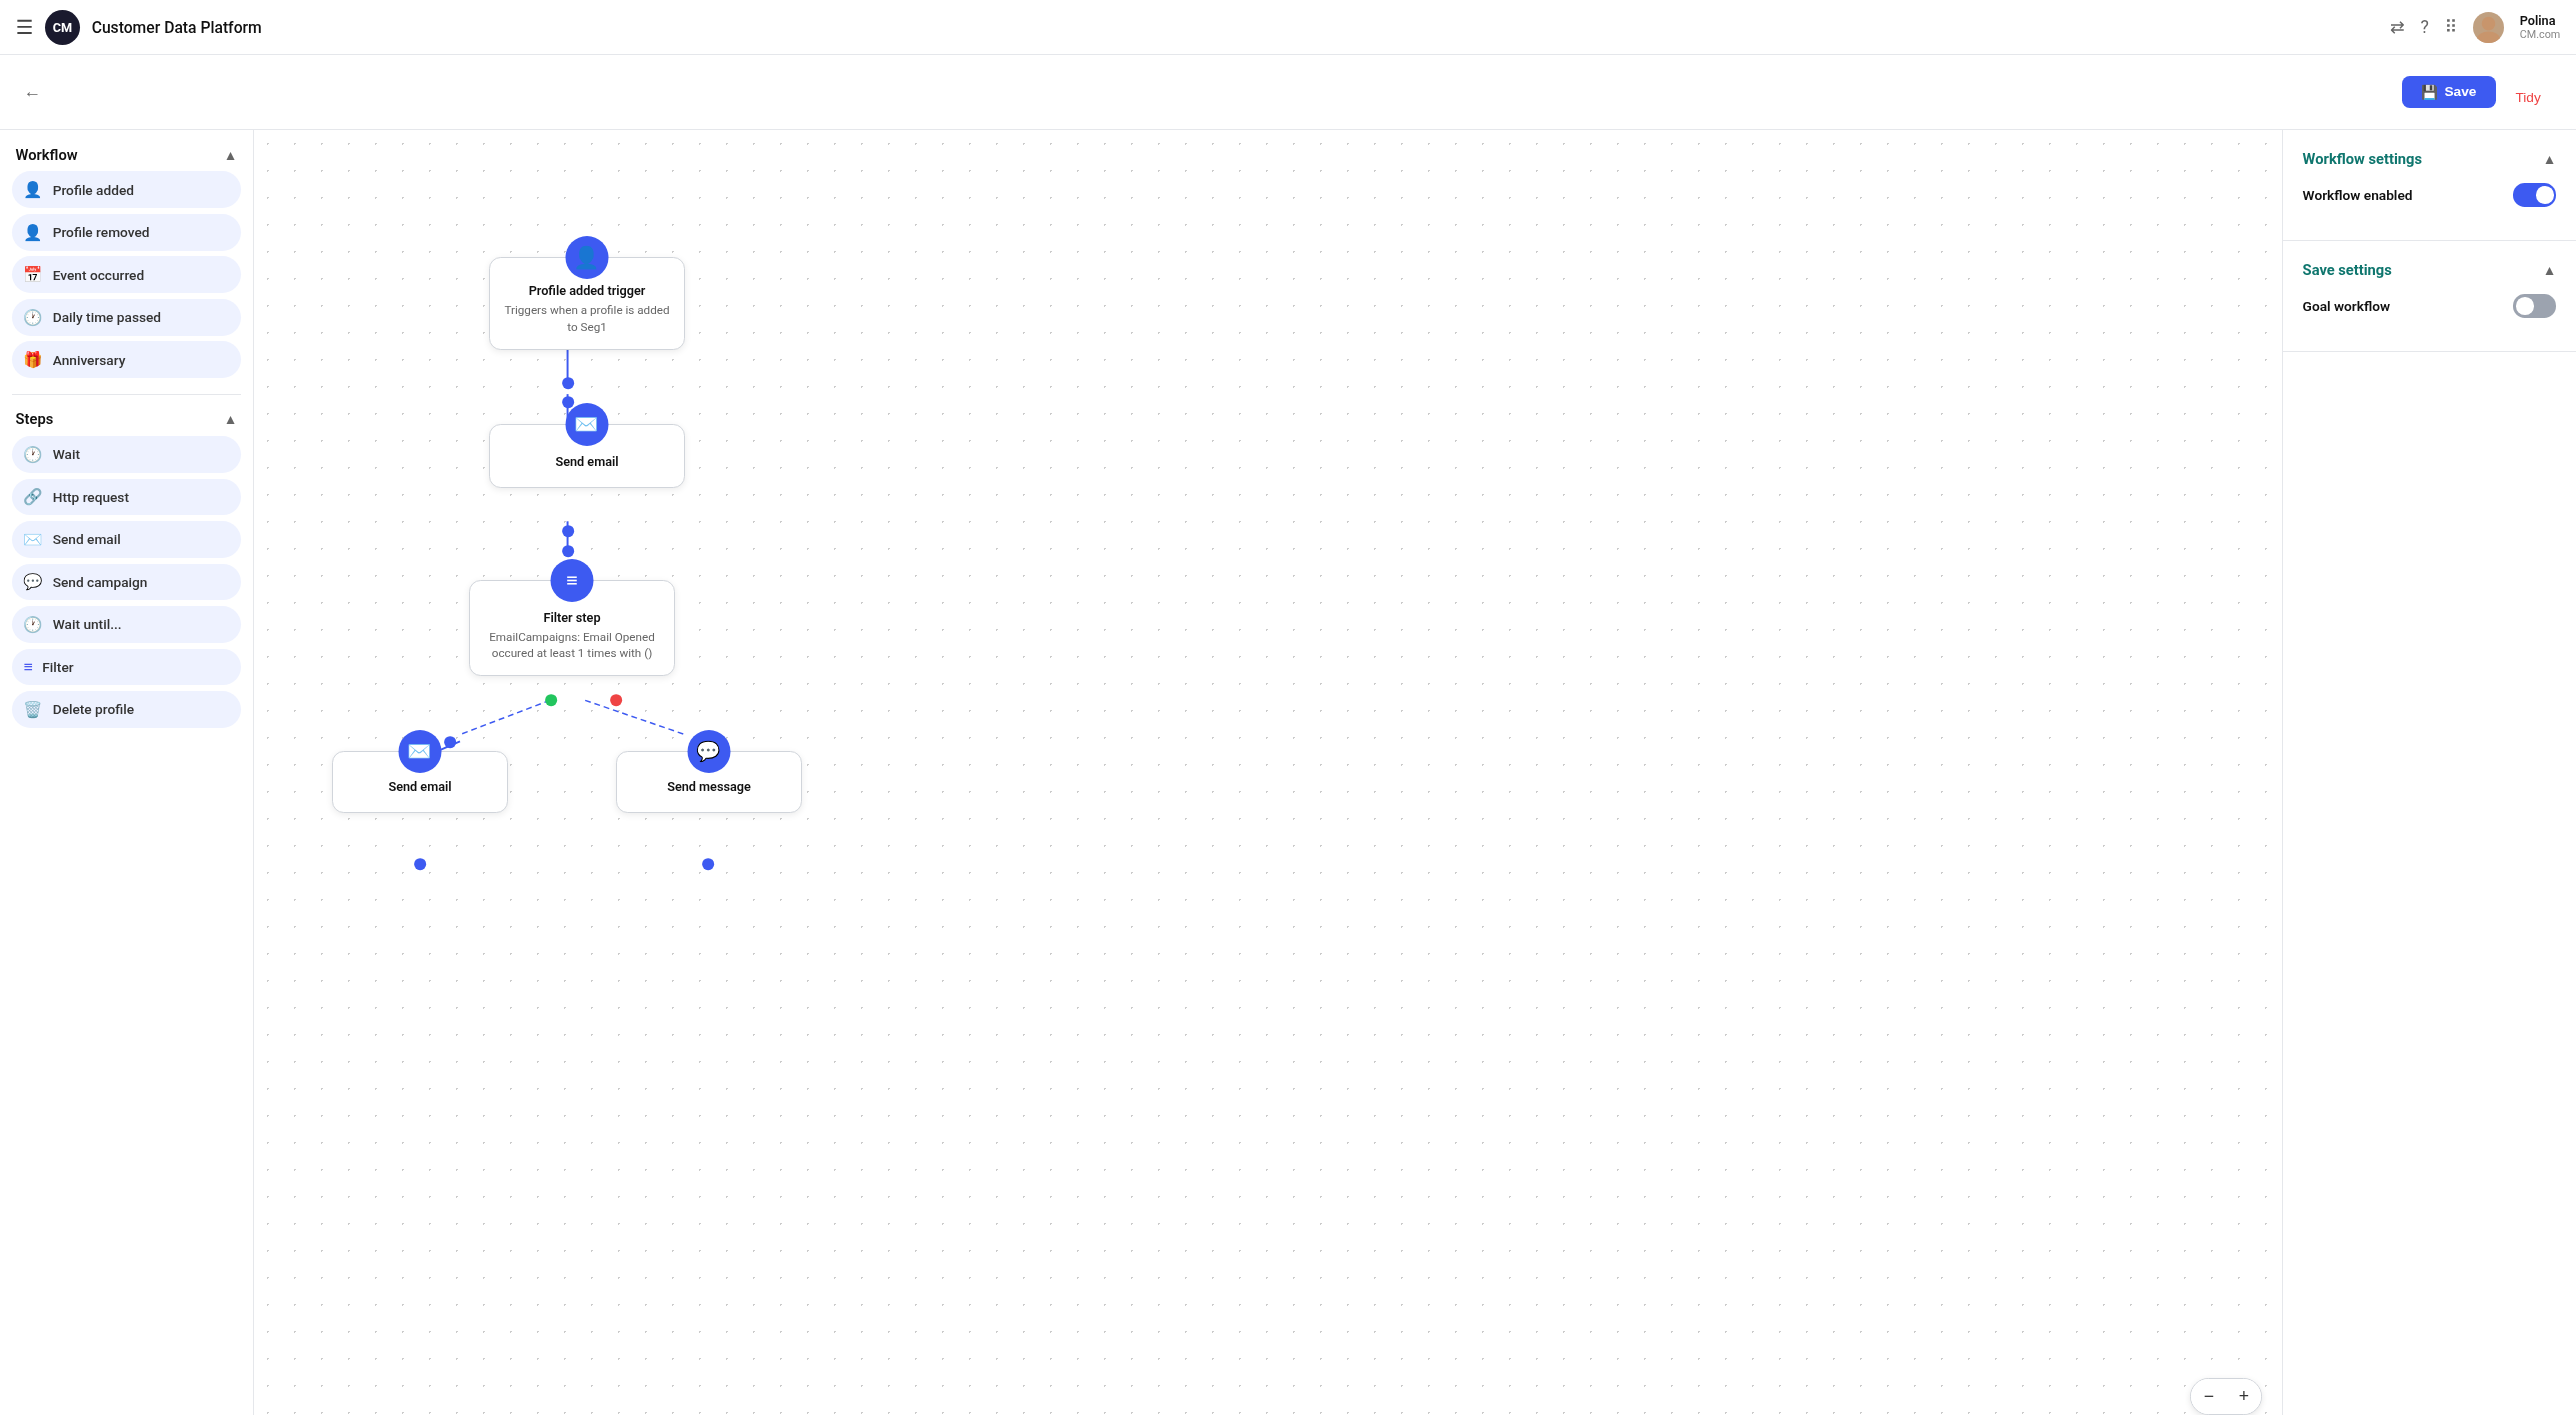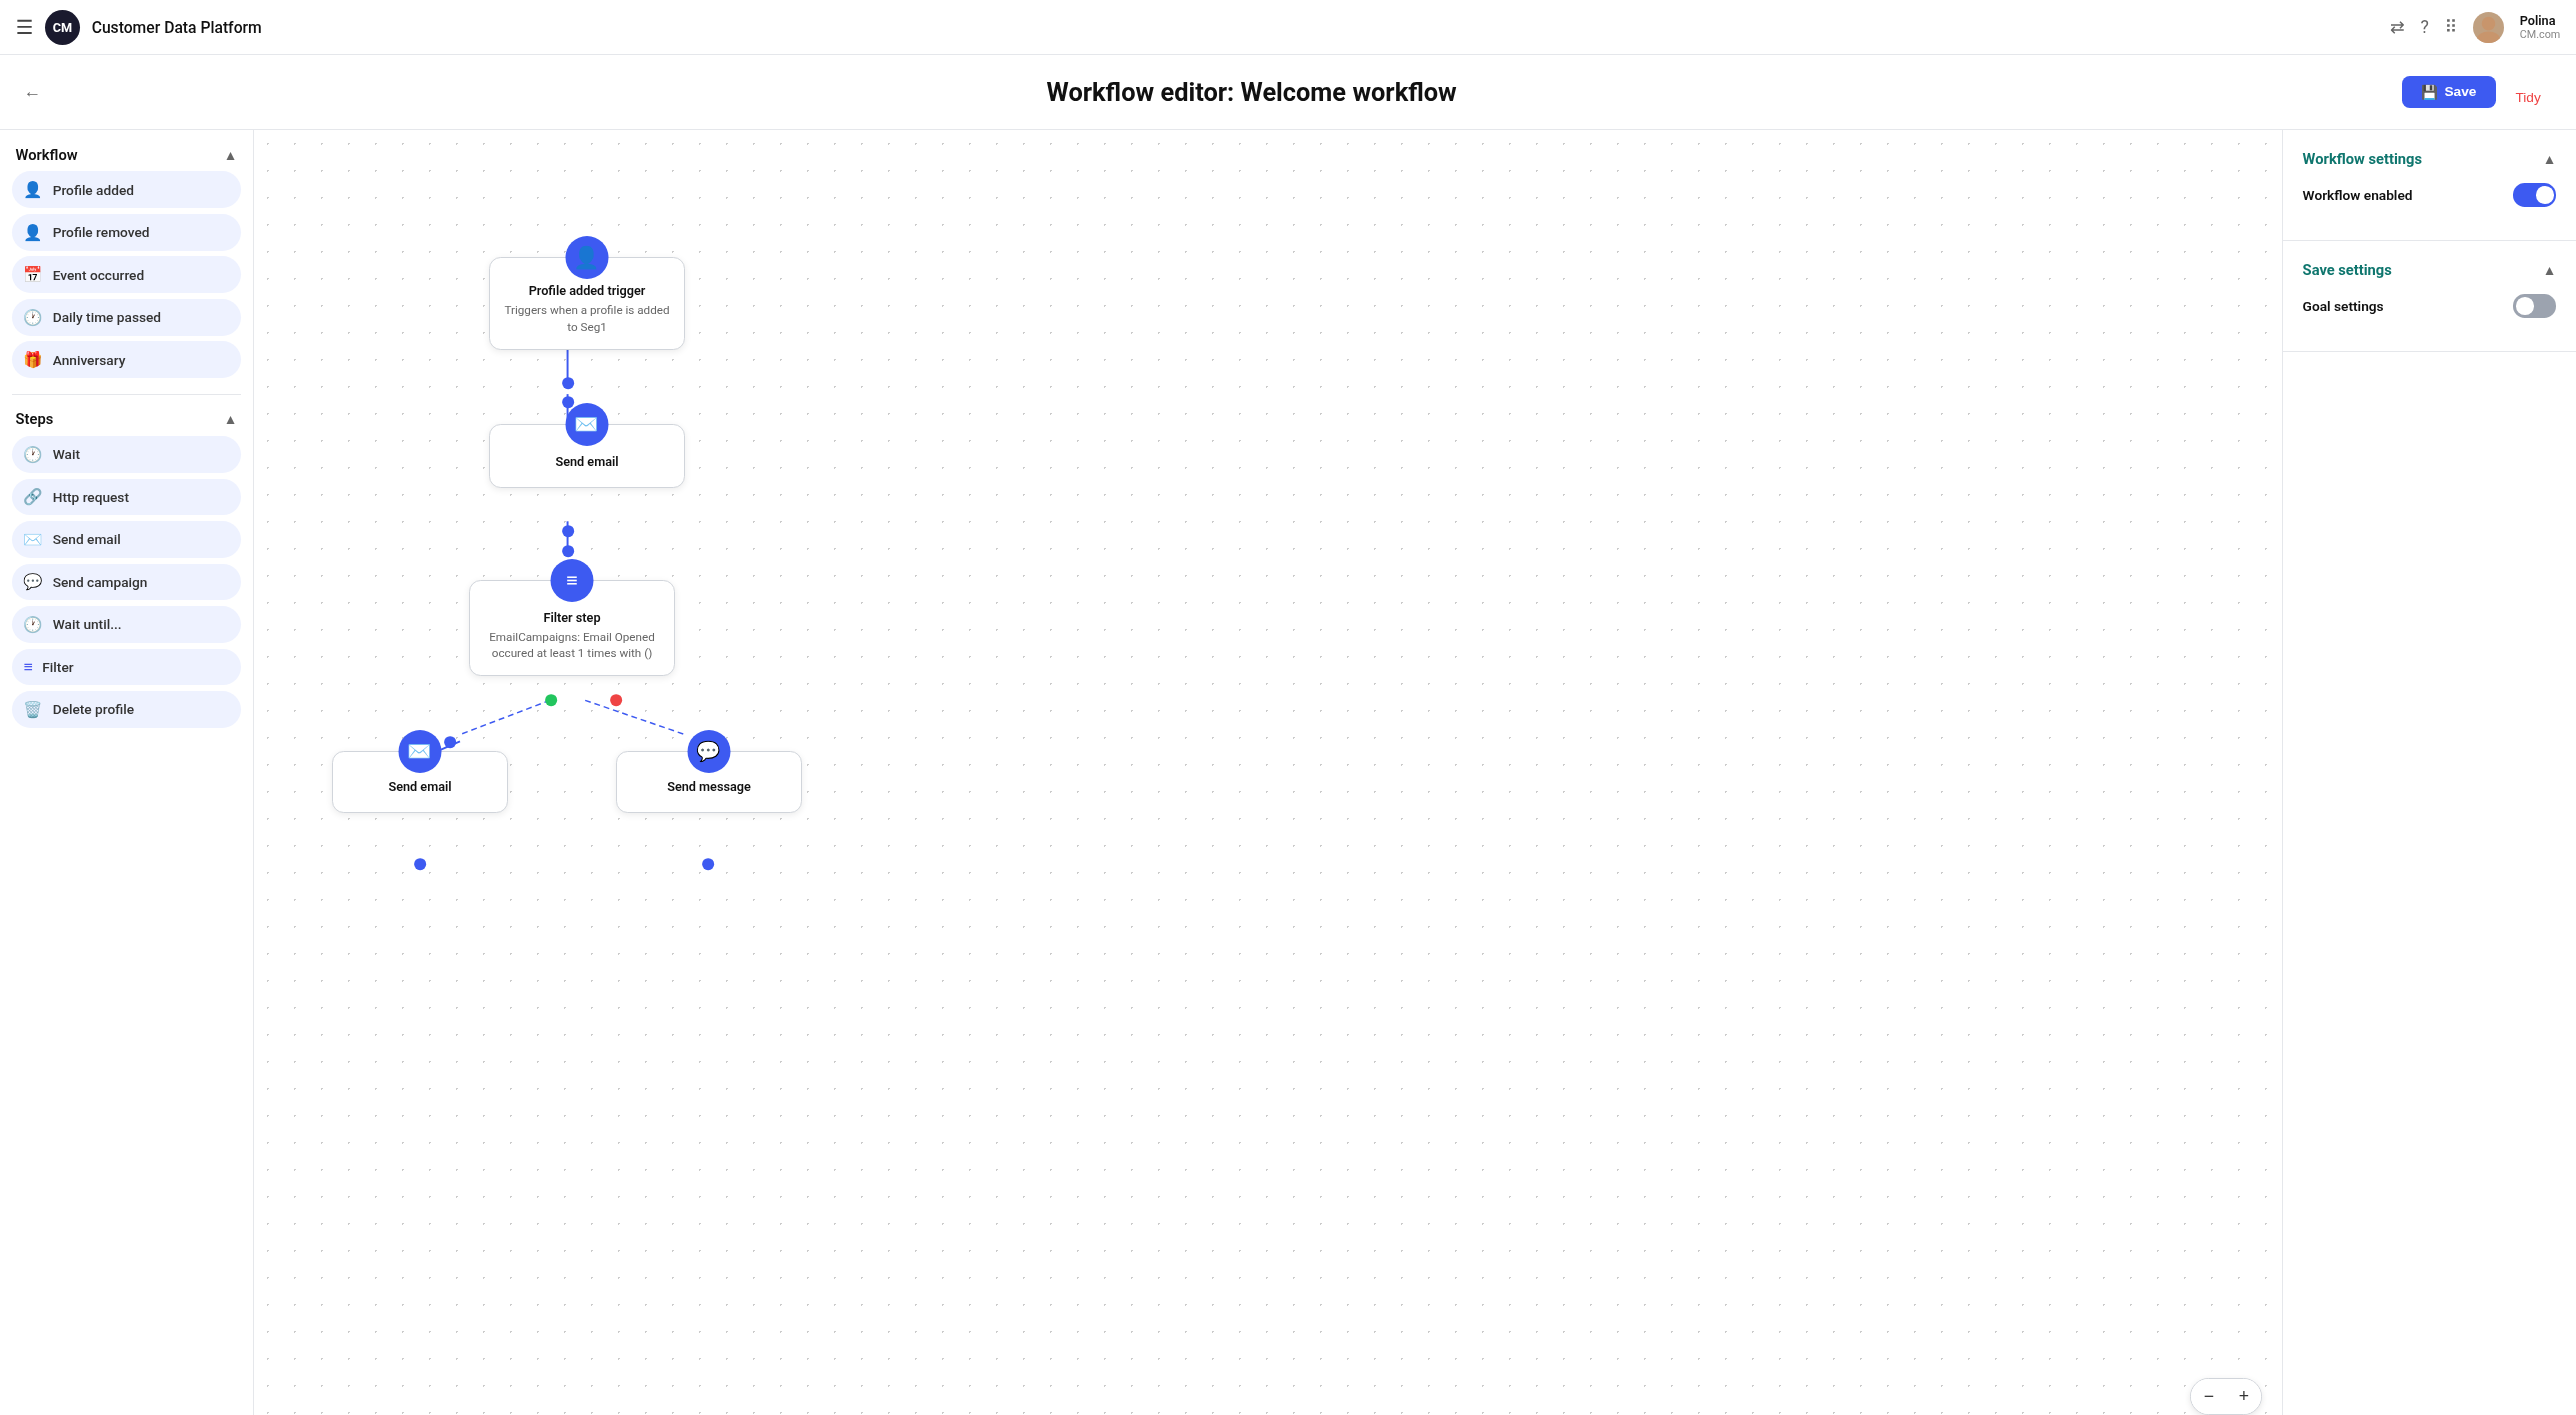--- a/index.html
+++ b/index.html
@@ -163,23 +163,20 @@
       <div class="topnav-user-name">Polina</div>
       <div class="topnav-user-company">CM.com</div>
     </div>
   </div>
 </div>
 
 <div class="page-header">
   <div style="width:78px;">
     <span class="back-btn">←</span>
   </div>
-  <div class="page-header-center">
-    <h1 class="page-title">Workflow editor: Welcome workflow</h1>
-  </div>
   <div class="page-header-right">
     <button class="save-btn">
       <span>💾</span>
       <span>Save</span>
     </button>
     <button class="tidy-btn">Tidy</button>
   </div>
 </div>
 
 <div class="main-layout">
@@ -346,21 +343,21 @@
         </div>
       </div>
     </div>
 
     <div class="rp-section">
       <div class="rp-section-header">
         <span class="rp-section-title">Save settings</span>
         <span class="rp-section-arrow">▲</span>
       </div>
       <div class="rp-row">
-        <span class="rp-label">Goal settings</span>
+        <span class="rp-label">Goal workflow</span>
         <div class="toggle toggle-off">
           <div class="toggle-thumb"></div>
         </div>
       </div>
     </div>
   </div>
 
 </div>
 
 

